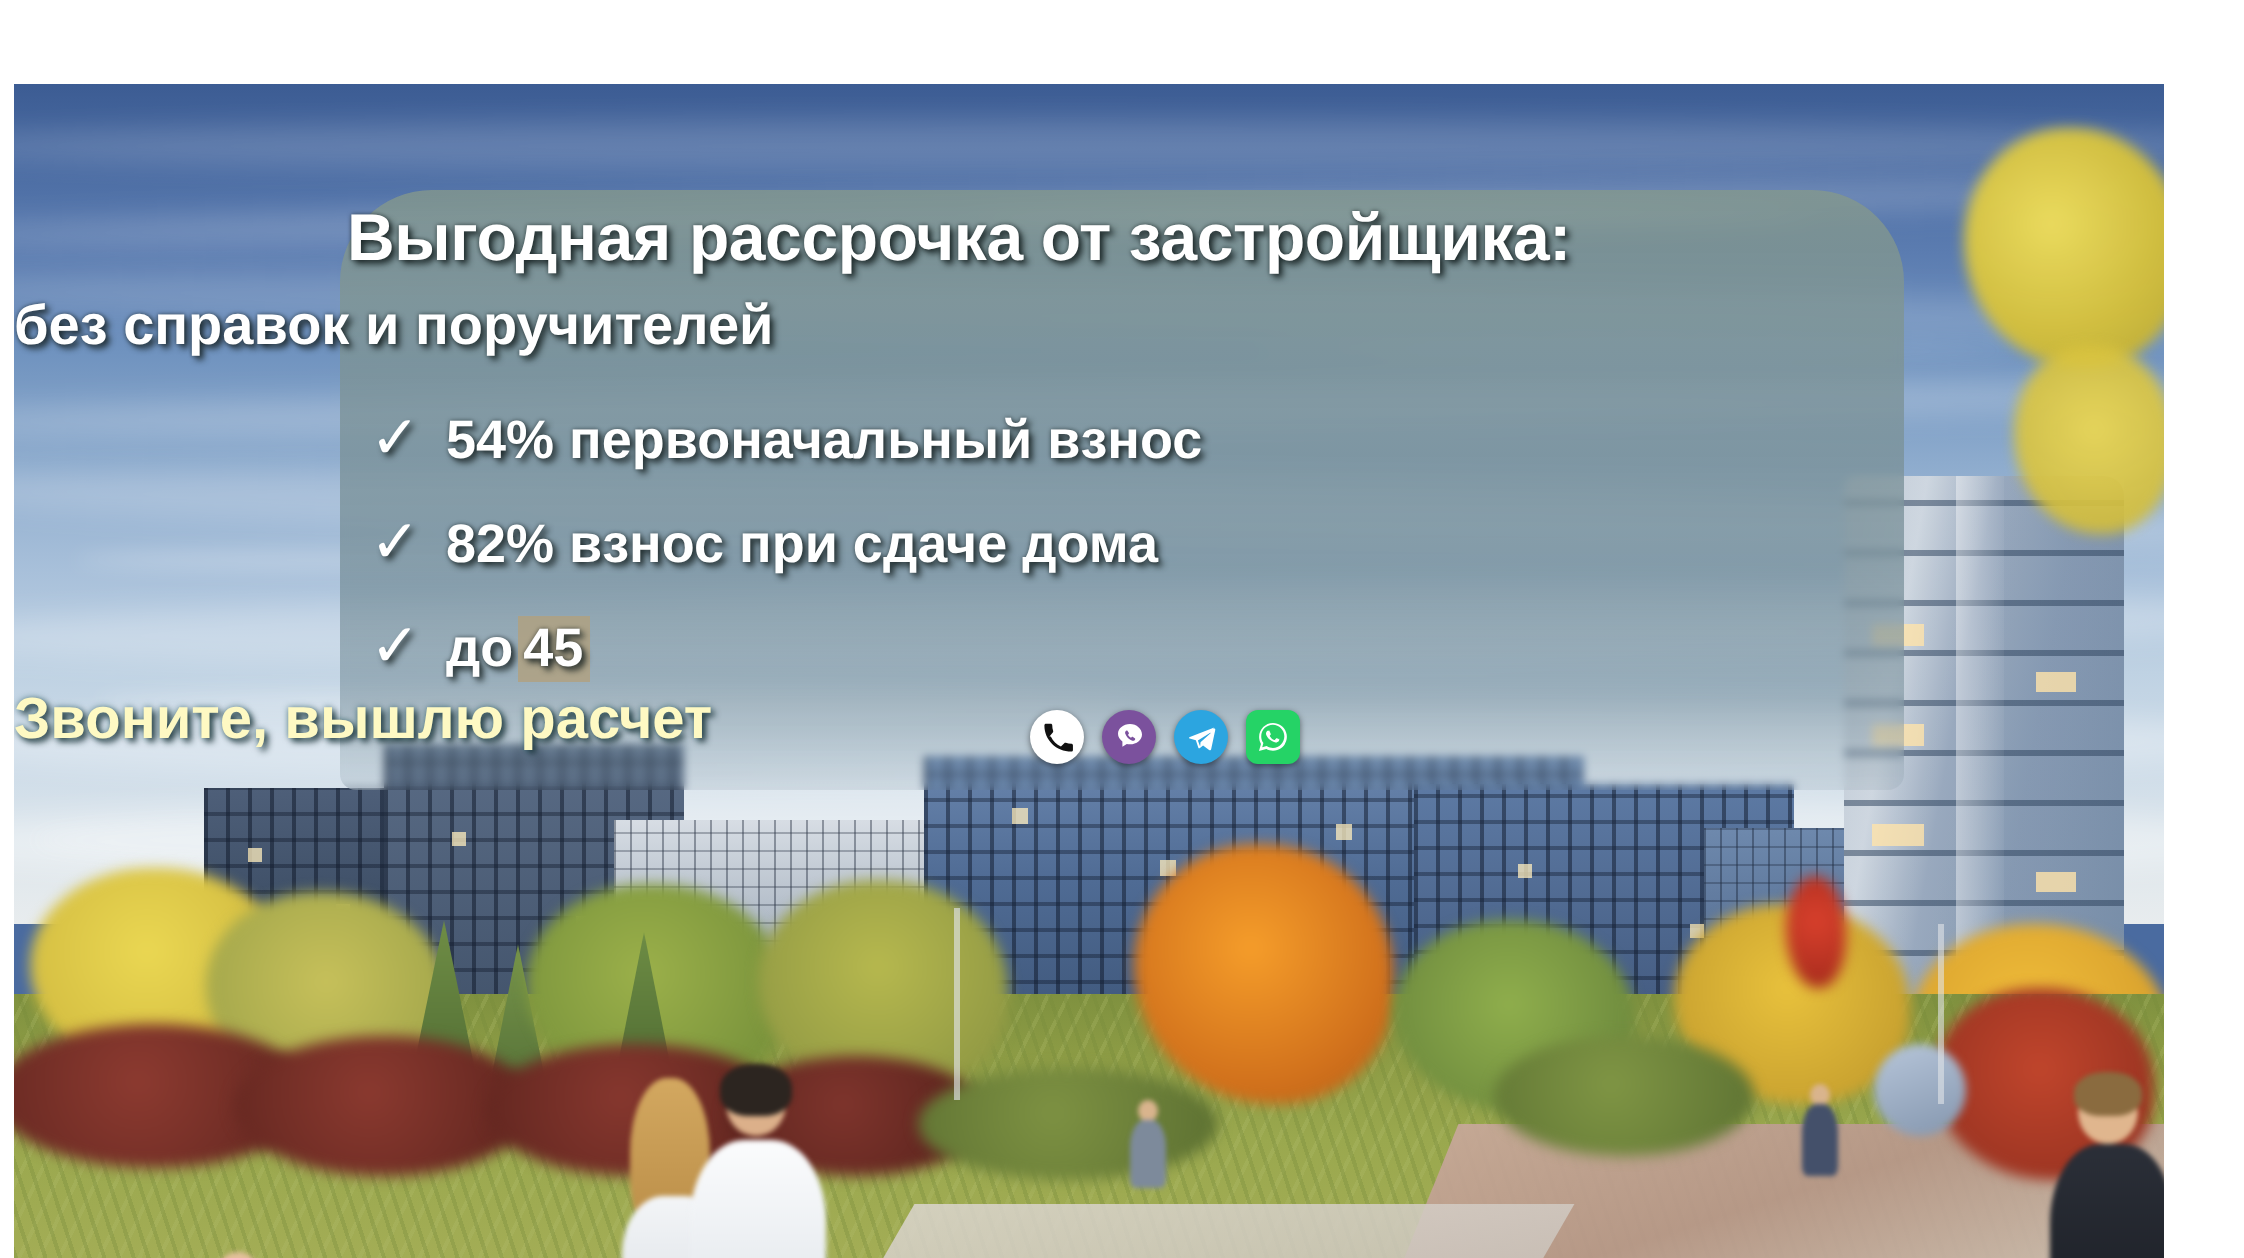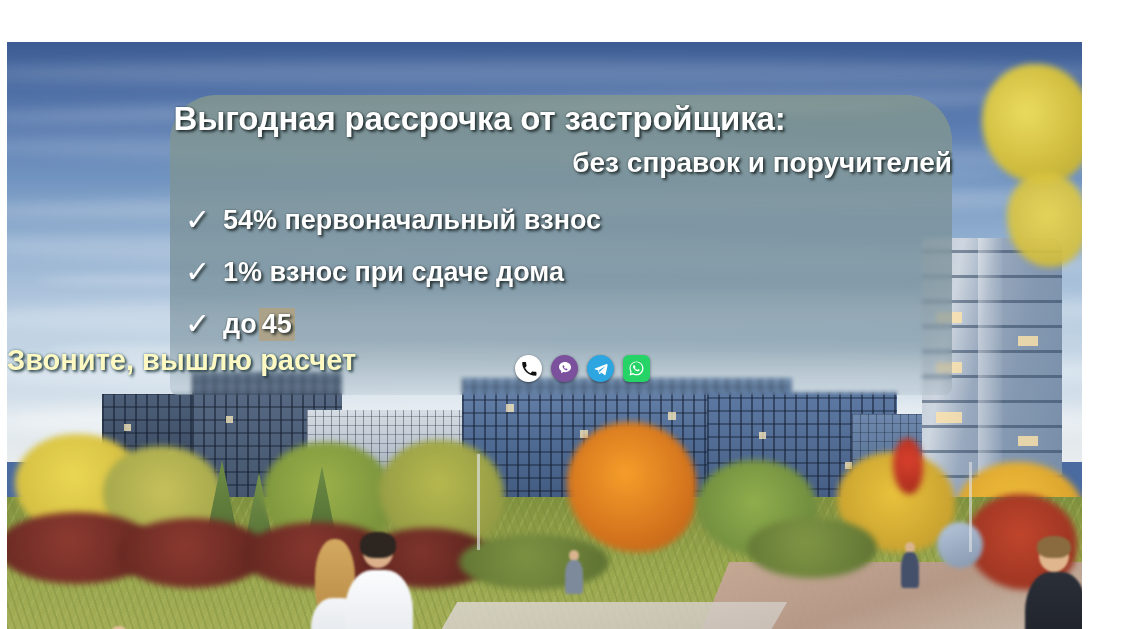--- a/index.html
+++ b/index.html
@@ -173,21 +173,21 @@
 
   .headline{
     position:absolute;left:0;top:58px;width:945px;
     text-align:center;
     font-size:33px;font-weight:bold;color:#ffffff;
     letter-spacing:-.2px;
     text-shadow:2px 2px 3px rgba(20,30,30,.85), 0 0 2px rgba(20,30,30,.6);
   }
   .subhead{
     position:absolute;left:0;top:105px;width:945px;
-    text-align:right;
+    text-align:left;
     font-size:28px;font-weight:bold;color:#ffffff;
     text-shadow:2px 2px 3px rgba(20,30,30,.85), 0 0 2px rgba(20,30,30,.6);
   }
 
   .bullets{position:absolute;left:178px;top:152px;width:640px;}
   .bullet{
     display:flex;align-items:center;
     height:52px;
     font-size:27px;font-weight:bold;color:#ffffff;
     text-shadow:2px 2px 3px rgba(20,30,30,.85), 0 0 2px rgba(20,30,30,.55);
@@ -377,21 +377,21 @@
 
       <div class="bullets">
 
         <div class="bullet">
           <span class="check">✓</span>
           <span class="bullet-text">54% первоначальный взнос</span>
         </div>
 
         <div class="bullet">
           <span class="check">✓</span>
-          <span class="bullet-text">1% взнос при сдаче дома</span>
+          <span class="bullet-text">82% взнос при сдаче дома</span>
         </div>
 
         <div class="bullet">
           <span class="check">✓</span>
           <span class="bullet-text">до </span>
             <span class="hl">45</span>
         </div>
 
       </div>
 

